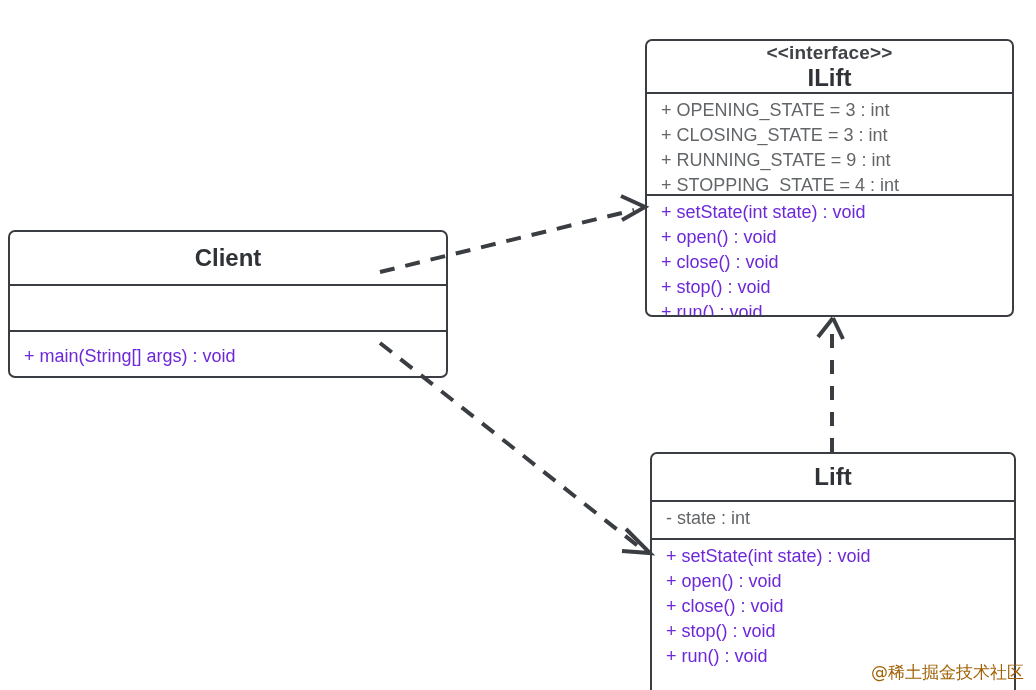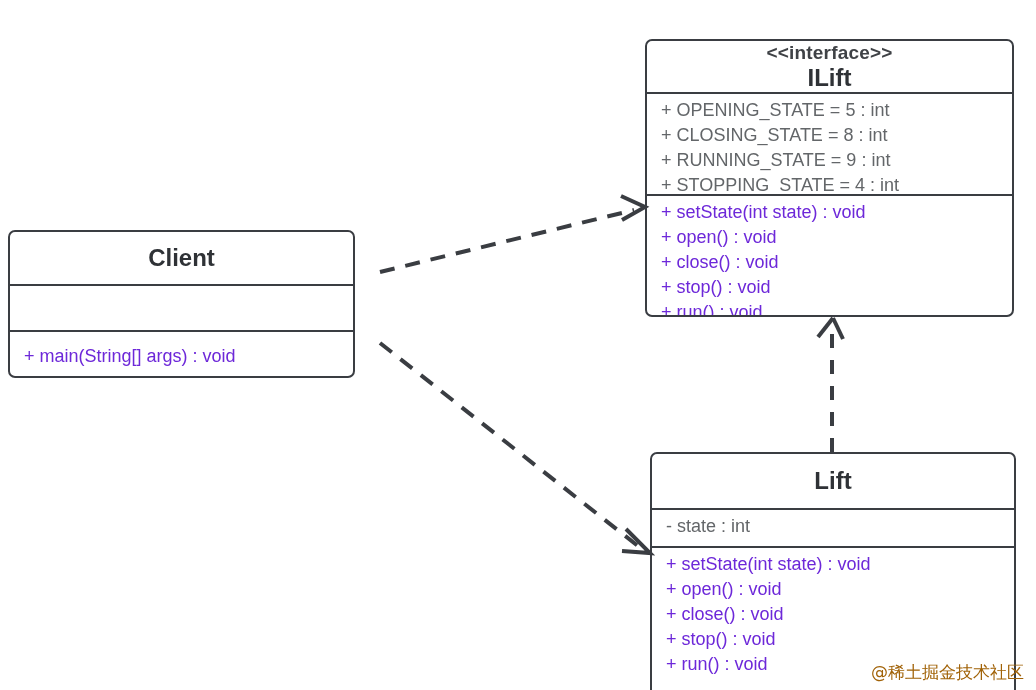--- a/index.html
+++ b/index.html
@@ -66,34 +66,34 @@
     white-space: nowrap;
     padding-left: 14px;
     overflow: hidden;
   }
   .attr-row { color: #636669; }
 
   
   .empty-compartment { }
 
   
-  #box-client   { left: 8px;   top: 230px; width: 347px; height: 148px; }
+  #box-client   { left: 8px;   top: 230px; width: 440px; height: 148px; }
   #box-ilift    { left: 645px; top: 39px;  width: 369px; height: 278px; }
   #box-lift     { left: 650px; top: 452px; width: 366px; height: 252px; }
 
   #box-client .c-title { height: 52px; }
   #box-client .c-empty { height: 46px; }
   #box-client .c-ops   { height: 46px; display: flex; align-items: center; }
   #box-client .c-ops .member-row { line-height: 25px; }
 
   #box-ilift .c-title  { height: 51px; padding-top: 0; }
   #box-ilift .c-attrs  { height: 102px; }
   #box-ilift .c-ops    { height: 120px; }
 
-  #box-lift .c-title   { height: 54px; }
+  #box-lift .c-title   { height: 46px; }
   #box-lift .c-attrs   { height: 38px; display: flex; }
   #box-lift .c-ops     { height: 148px; }
 
   
   #connectors {
     position: absolute;
     left: 0;
     top: 0;
     width: 1036px;
     height: 690px;
@@ -125,22 +125,22 @@
       <div class="member-row">+ main(String[] args) : void</div>
     </div>
   </div>
 
   <div class="uml-box" id="box-ilift">
     <div class="compartment title-compartment c-title">
       <div class="stereotype">&lt;&lt;interface&gt;&gt;</div>
       <div class="class-name">ILift</div>
     </div>
     <div class="compartment members c-attrs">
-      <div class="member-row attr-row">+ OPENING_STATE = 5 : int</div>
-      <div class="member-row attr-row">+ CLOSING_STATE = 8 : int</div>
+      <div class="member-row attr-row">+ OPENING_STATE = 3 : int</div>
+      <div class="member-row attr-row">+ CLOSING_STATE = 3 : int</div>
       <div class="member-row attr-row">+ RUNNING_STATE = 9 : int</div>
       <div class="member-row attr-row">+ STOPPING_STATE = 4 : int</div>
     </div>
     <div class="compartment members c-ops">
       <div class="member-row">+ setState(int state) : void</div>
       <div class="member-row">+ open() : void</div>
       <div class="member-row">+ close() : void</div>
       <div class="member-row">+ stop() : void</div>
       <div class="member-row">+ run() : void</div>
     </div>

